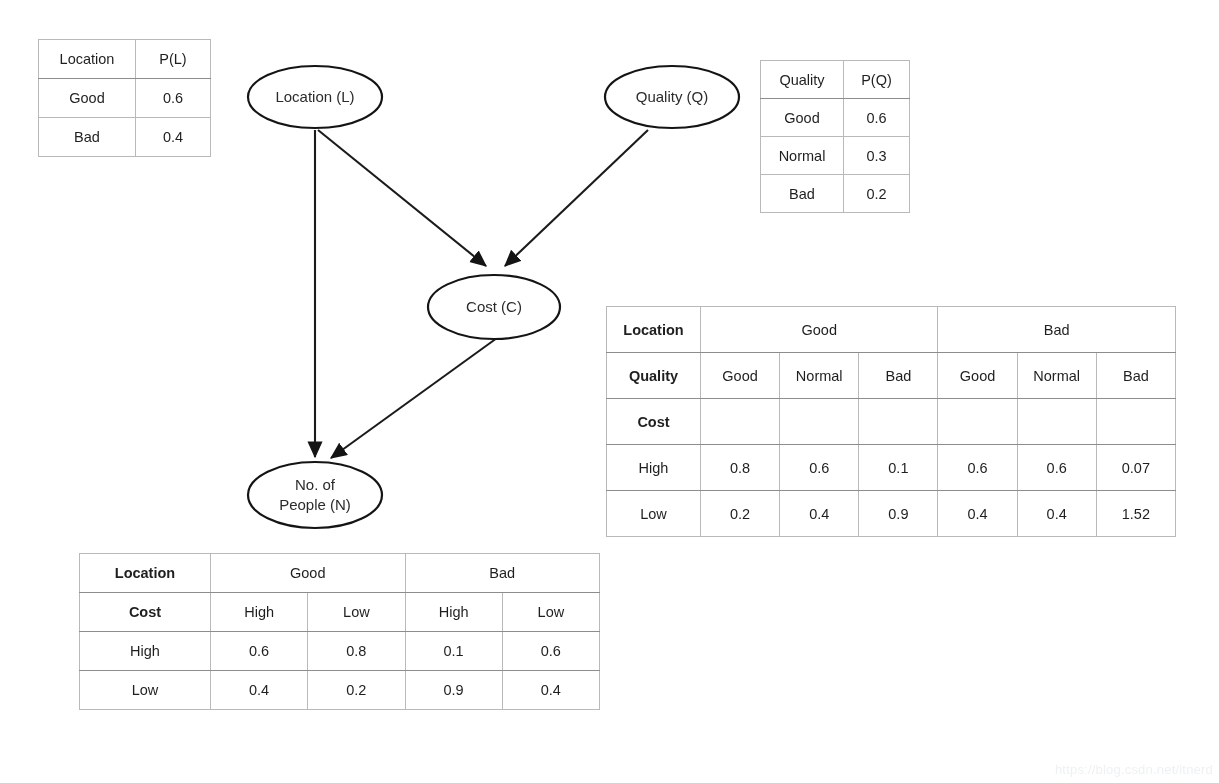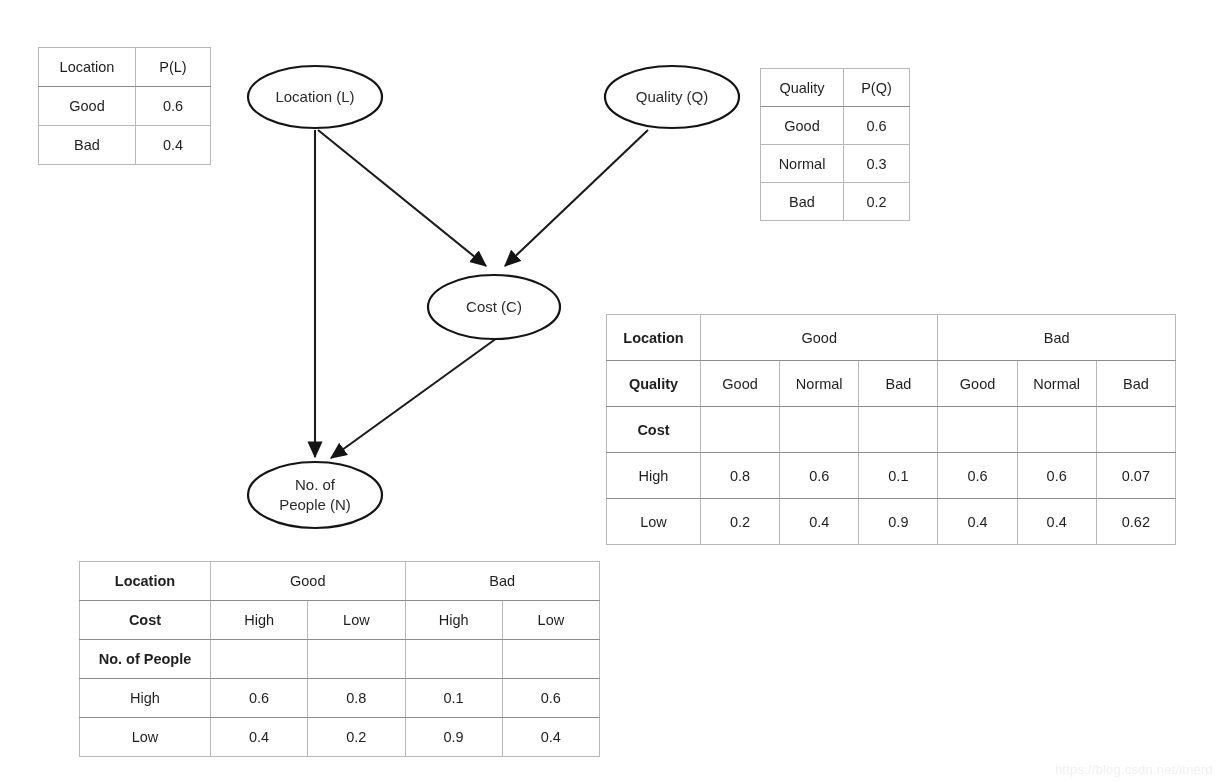--- a/index.html
+++ b/index.html
@@ -49,21 +49,20 @@
   }
 
   
   .cpt {
     position: absolute;
     border-collapse: collapse;
     background: #ffffff;
     font-size: 14.5px;
     color: #1f1f1f;
     table-layout: fixed;
-    margin-top: 8px;
   }
   .cpt td, .cpt th {
     border: 1px solid #b9b9b9;
     text-align: center;
     vertical-align: middle;
     font-weight: normal;
     padding: 0 4px;
     white-space: nowrap;
     overflow: hidden;
   }
@@ -218,47 +217,40 @@
         <td>0.6</td>
         <td>0.07</td>
       </tr>
       <tr>
         <td class="lead">Low</td>
         <td>0.2</td>
         <td>0.4</td>
         <td>0.9</td>
         <td>0.4</td>
         <td>0.4</td>
-        <td>0.62</td>
+        <td>1.52</td>
       </tr>
     </tbody>
   </table>
 
   <table class="cpt" id="table-people">
     <tbody>
       <tr class="thick-bottom">
         <td class="lead rowhead">Location</td>
         <td colspan="2">Good</td>
         <td colspan="2">Bad</td>
       </tr>
       <tr class="thick-bottom">
         <td class="lead rowhead">Cost</td>
         <td>High</td>
         <td>Low</td>
         <td>High</td>
         <td>Low</td>
       </tr>
       <tr class="thick-bottom">
-        <td class="lead rowhead">No. of People</td>
-        <td></td>
-        <td></td>
-        <td></td>
-        <td></td>
-      </tr>
-      <tr class="thick-bottom">
         <td class="lead">High</td>
         <td>0.6</td>
         <td>0.8</td>
         <td>0.1</td>
         <td>0.6</td>
       </tr>
       <tr>
         <td class="lead">Low</td>
         <td>0.4</td>
         <td>0.2</td>

